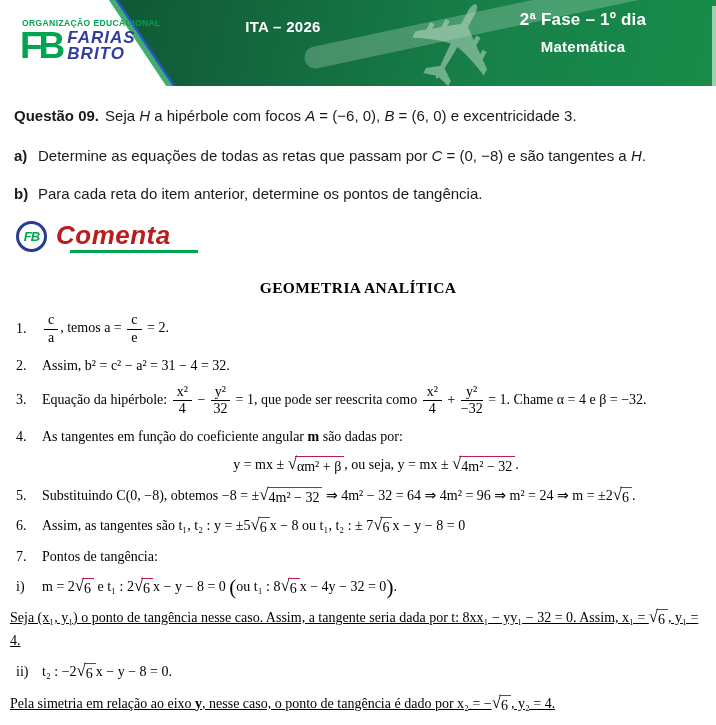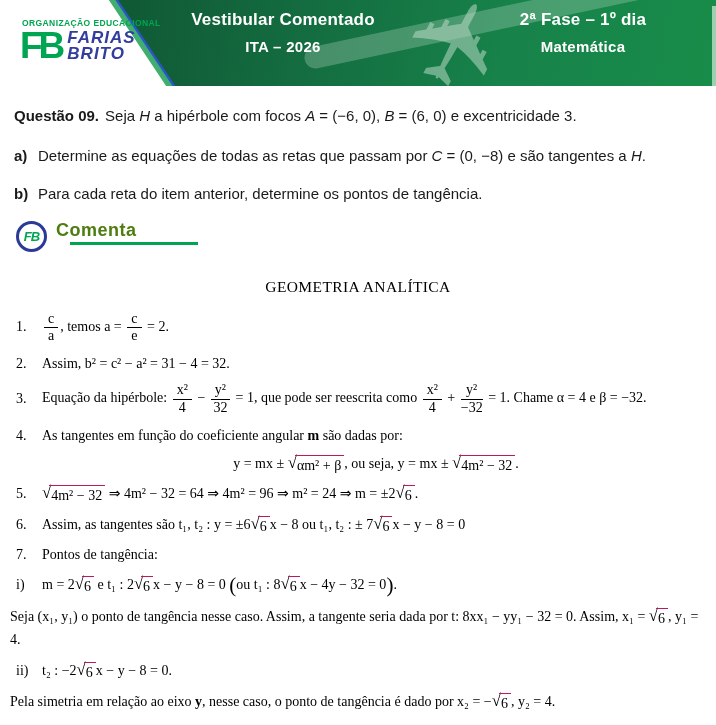--- a/index.html
+++ b/index.html
@@ -70,38 +70,38 @@
   
   .comenta { margin:16px 0 0 16px; display:flex; align-items:flex-start; }
   .comenta-icon {
     flex:none; width:31px; height:31px; border:3px solid #2a3a96; border-radius:50%;
     display:flex; align-items:center; justify-content:center;
     color:#00a551; font-weight:900; font-style:italic; font-size:13px;
     font-family:"Liberation Sans", sans-serif; letter-spacing:-1px;
   }
   .comenta-word { margin-left:9px; }
   .comenta-label {
-    color:#4d7c0f; font-weight:bold; font-size:18px;
+    color:#b91c1c; font-weight:bold; font-style:italic; font-size:26px;
     font-family:"Liberation Sans", sans-serif; letter-spacing:.5px; line-height:1.1;
   }
   .comenta-underline { height:3px; background:#00a551; width:128px; margin-top:1px; margin-left:14px; }
 
   
   .section-title {
     text-align:center; margin:26px 0 14px 0; font-family:"Liberation Serif", serif;
-    font-weight:normal; font-size:15.5px; letter-spacing:.4px; color:#000;
+    font-weight:bold; font-size:15.5px; letter-spacing:.4px; color:#000;
   }
   .solution { padding:2px 6px 0 10px; font-family:"Liberation Serif", serif;
     font-size:14px; color:#000; }
   .sol-line { display:flex; margin-bottom:9px; align-items:baseline; }
   .sol-line.type-n .s-marker { flex:none; width:32px; padding-left:6px; }
   .sol-line.type-c .s-marker { flex:none; width:32px; }
   .sol-line.type-c { margin-top:-2px;text-align:center; }
   .s-content { flex:1; line-height:1.5; }
-  .sol-line.type-p .s-content { line-height:1.65; }
+  .sol-line.type-p .s-content { line-height:1.65;text-decoration:underline; }
 
   
   .frac { display:inline-block; vertical-align:middle; text-align:center; line-height:1.05; margin:0 2px; }
   .frac .fn { display:block; border-bottom:1px solid #000; padding:0 4px 1px 4px; }
   .frac .fd { display:block; padding-top:1px; }
   .sqrt { display:inline-flex; align-items:flex-start; white-space:nowrap; }
   .sqrt .rad { font-size:1.2em; line-height:1; margin-right:-2px; }
   .sqrt .rc { border-top:1px solid #be185d; padding:1px 3px 0 2px; line-height:1.25; }
   .bigp { font-size:1.5em; vertical-align:-0.14em; line-height:0; }
 </style>
@@ -110,21 +110,20 @@
 
 <div class="page">
 
   <div class="header">
     <div class="stripe-green"></div>
     <div class="stripe-blue"></div>
     <div class="banner">
       <div class="swoosh"></div>
       <div class="plane">✈</div>
       <div class="banner-text-center">
-        <div class="bt-small">Vestibular Comentado</div>
         <div class="bt-big">ITA – 2026</div>
       </div>
       <div class="banner-text-right">
         <div class="bt-small">2ª Fase – 1º dia</div>
         <div class="bt-big">Matemática</div>
       </div>
       <div class="banner-edge"></div>
     </div>
     <div class="logo-block">
       <div class="org-label">ORGANIZAÇÃO EDUCACIONAL</div>
@@ -186,31 +185,31 @@
         <span class="s-content"><span>y = mx ± </span><span class="sqrt">
             <span class="rad">√</span>
             <span class="rc">αm² + β</span>
           </span><span>, ou seja,  y = mx ± </span><span class="sqrt">
             <span class="rad">√</span>
             <span class="rc">4m² − 32</span>
           </span><span>.</span></span>
       </div>
       <div class="sol-line type-n">
         <span class="s-marker">5.</span>
-        <span class="s-content"><span class="sqrt">
+        <span class="s-content"><span>Substituindo C(0, −8), obtemos  −8 = ±</span><span class="sqrt">
             <span class="rad">√</span>
             <span class="rc">4m² − 32</span>
           </span><span> ⇒ 4m² − 32 = 64 ⇒ 4m² = 96 ⇒ m² = 24 ⇒ m = ±2</span><span class="sqrt">
             <span class="rad">√</span>
             <span class="rc">6</span>
           </span><span>.</span></span>
       </div>
       <div class="sol-line type-n">
         <span class="s-marker">6.</span>
-        <span class="s-content"><span>Assim, as tangentes são  t₁, t₂ : y = ±6</span><span class="sqrt">
+        <span class="s-content"><span>Assim, as tangentes são  t₁, t₂ : y = ±5</span><span class="sqrt">
             <span class="rad">√</span>
             <span class="rc">6</span>
           </span><span>x − 8 ou t₁, t₂ : ± 7</span><span class="sqrt">
             <span class="rad">√</span>
             <span class="rc">6</span>
           </span><span>x − y − 8 = 0</span></span>
       </div>
       <div class="sol-line type-n">
         <span class="s-marker">7.</span>
         <span class="s-content"><span>Pontos de tangência:</span></span>

